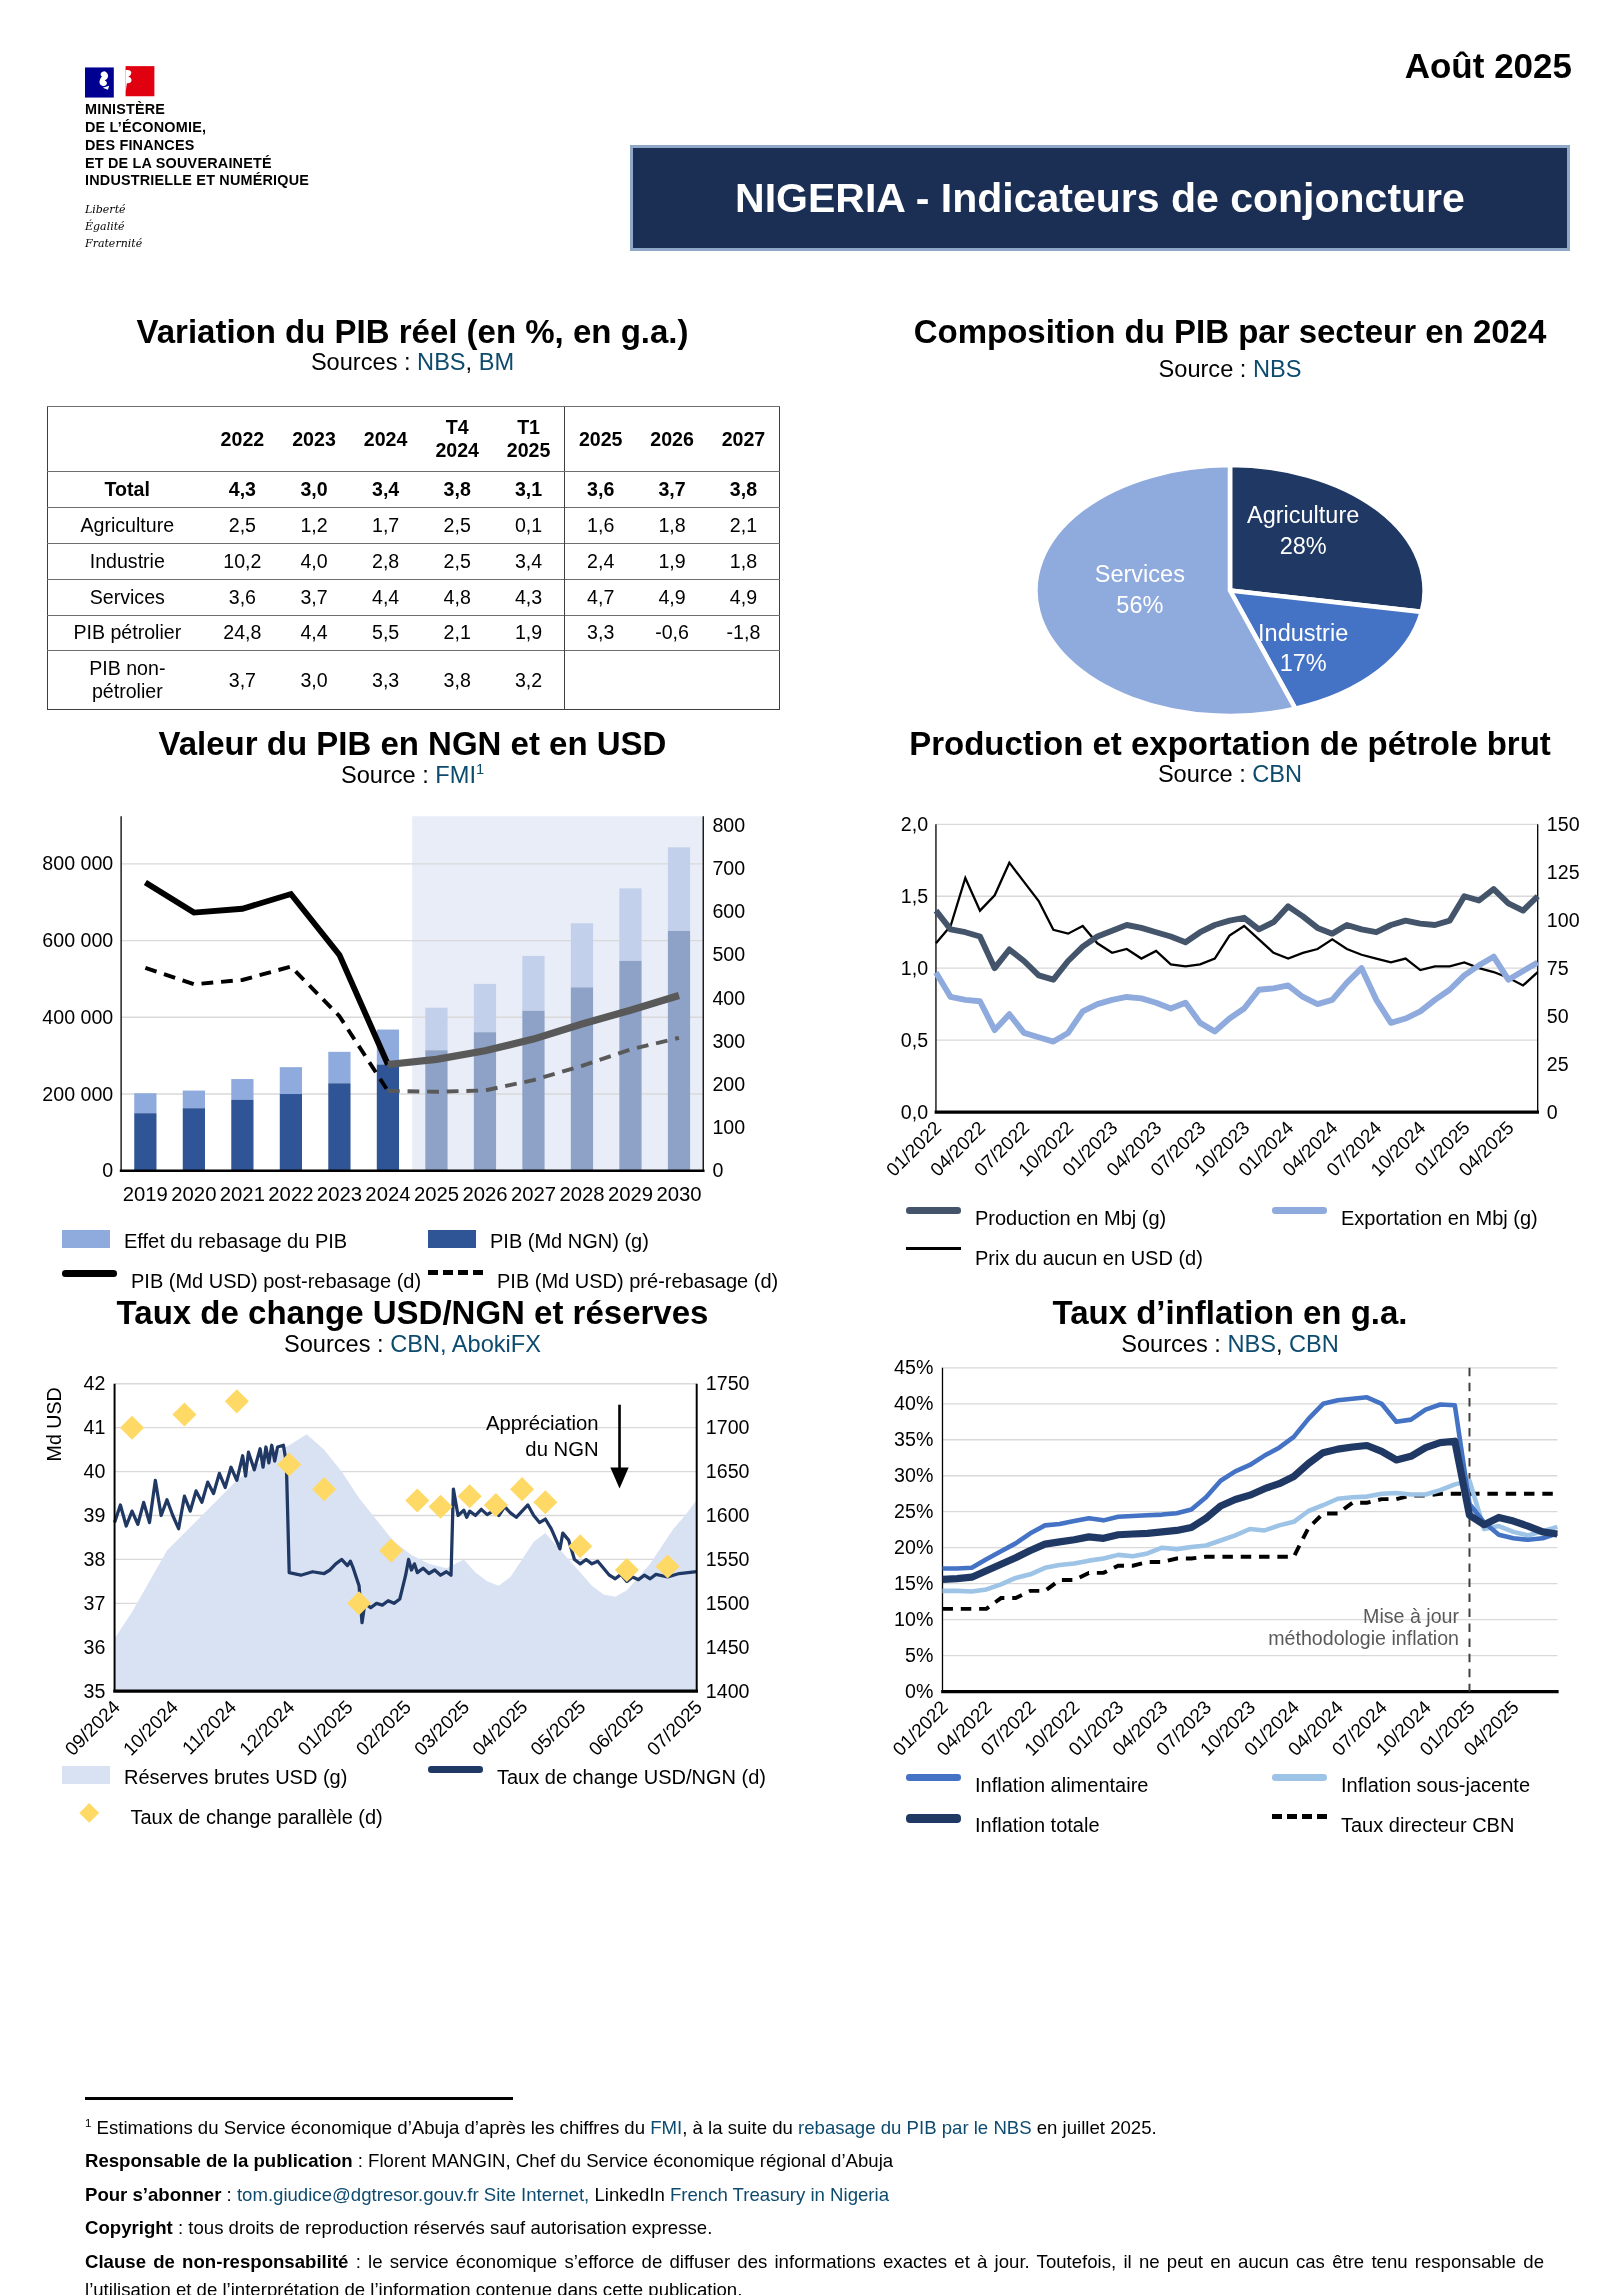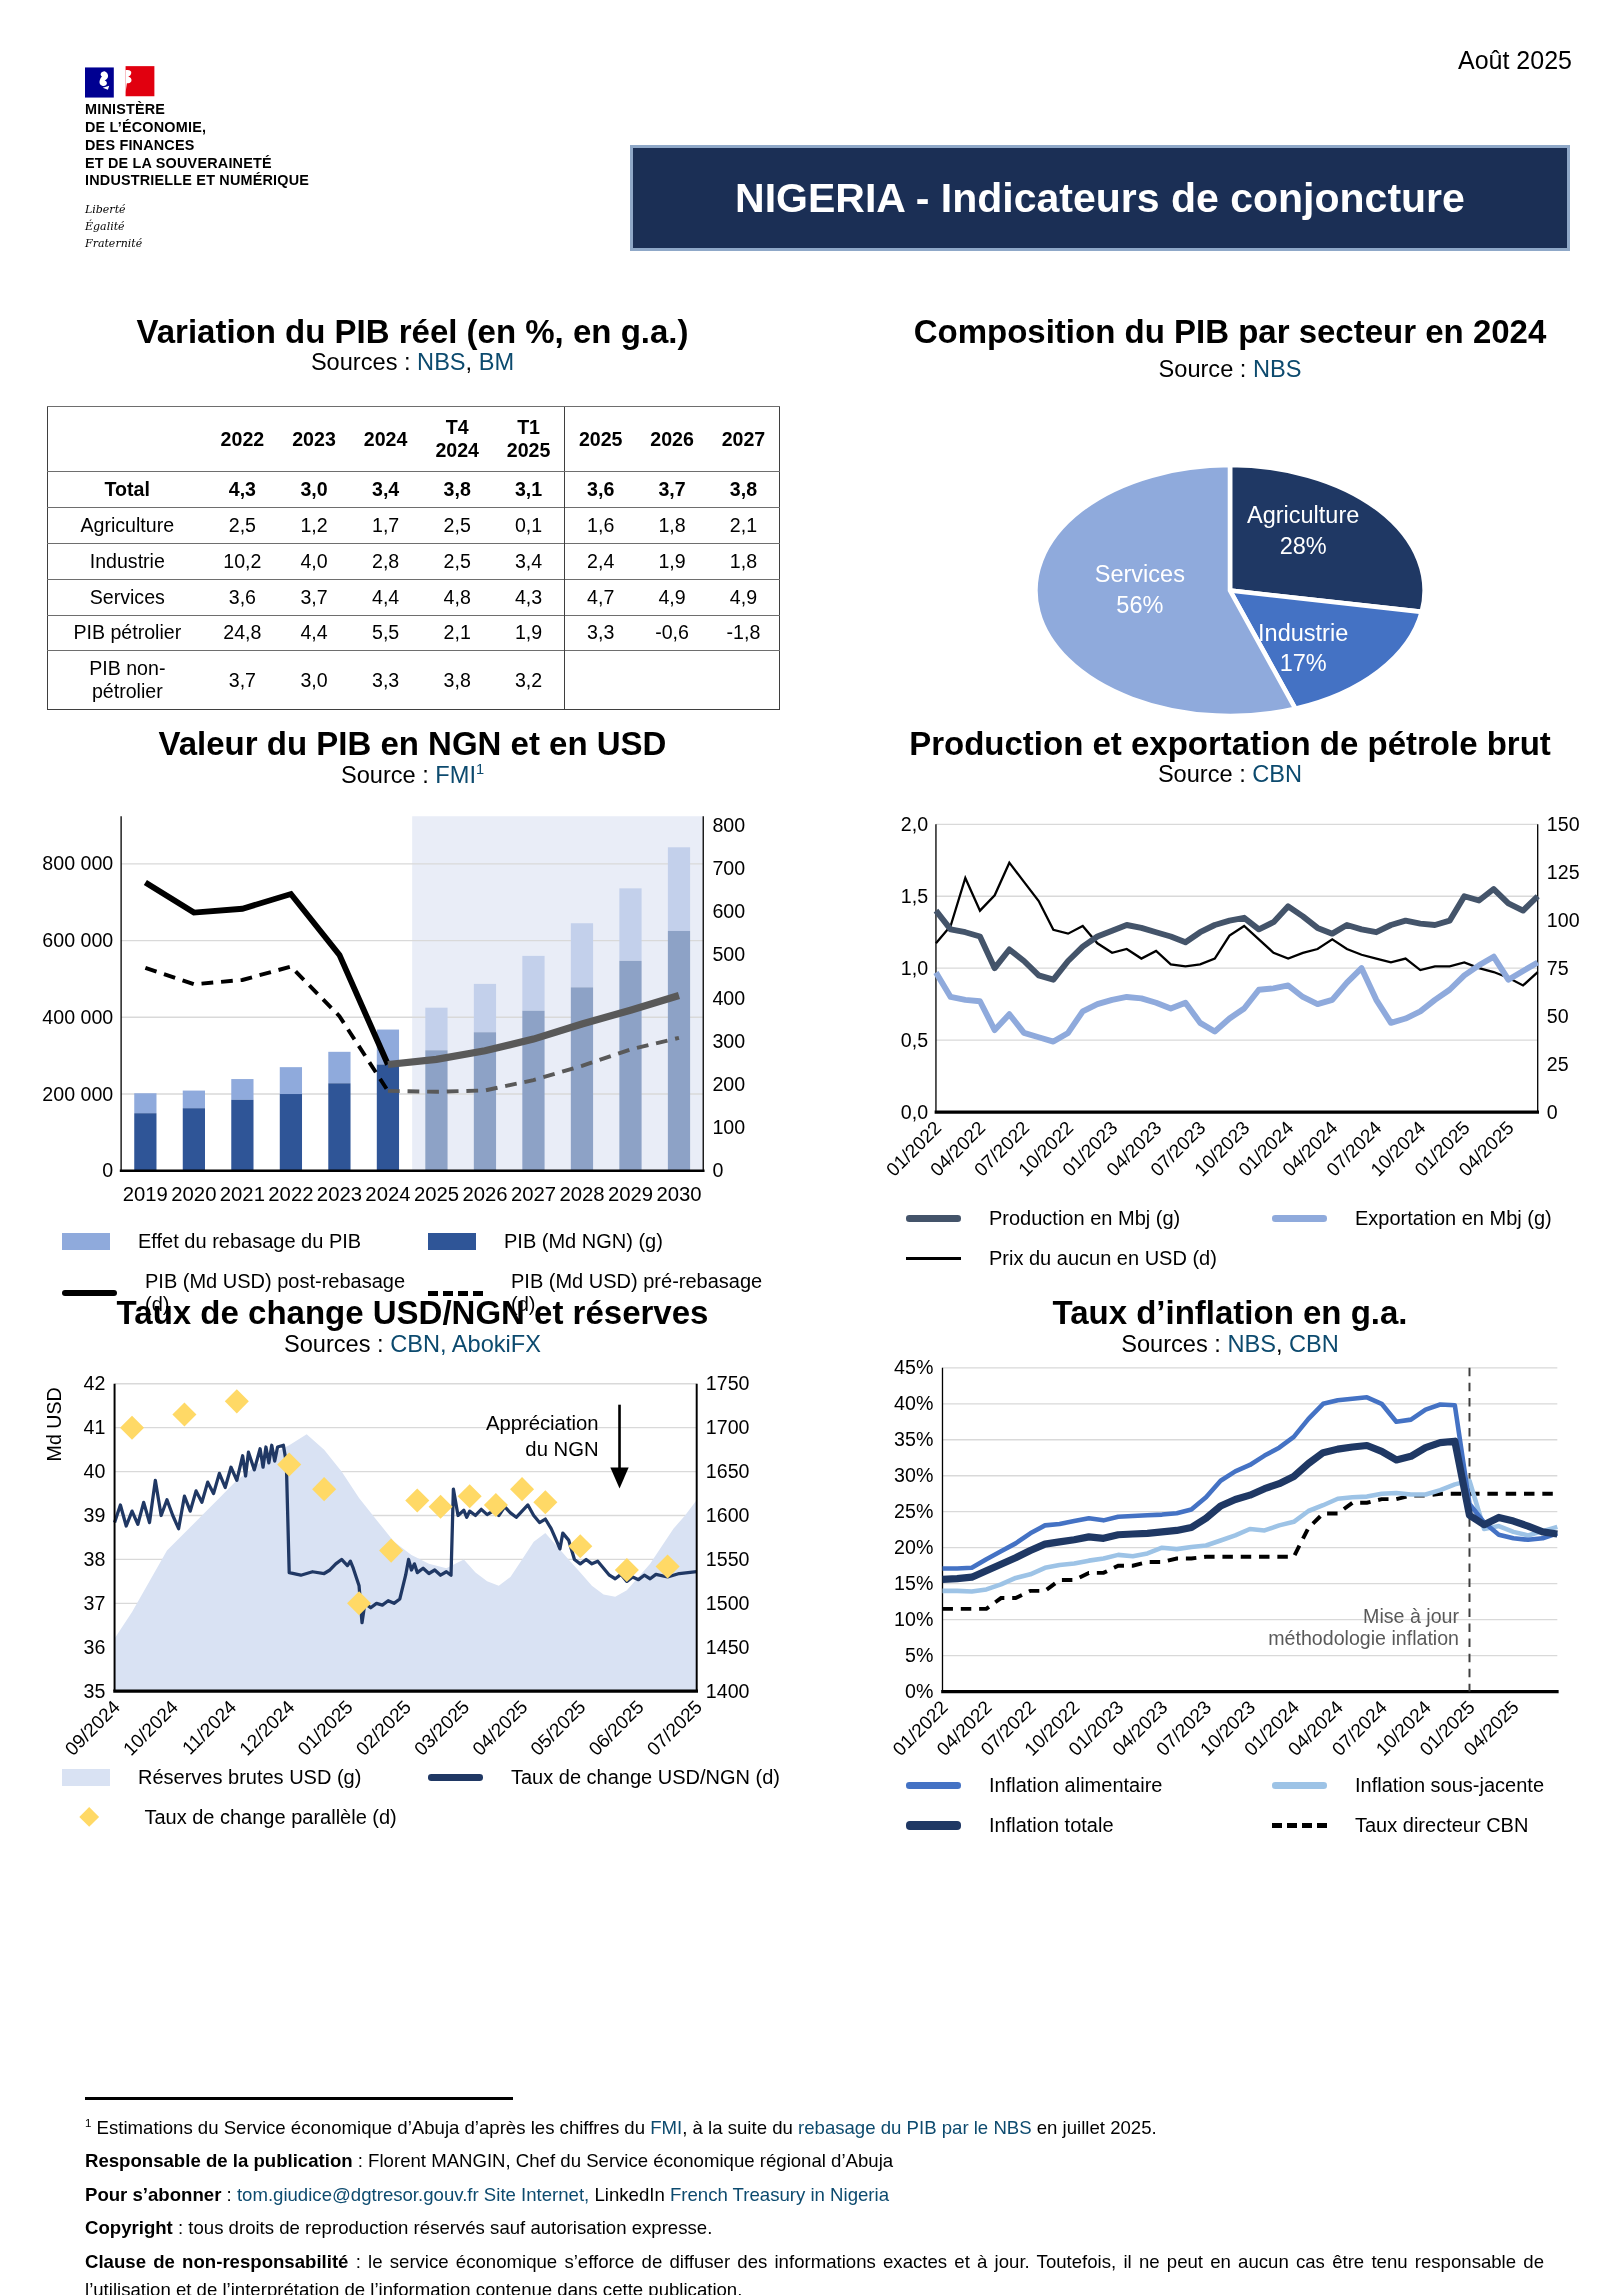--- a/index.html
+++ b/index.html
@@ -5,36 +5,36 @@
   html,body{margin:0;padding:0;background:#fff;}
   .page{position:relative;width:1623px;height:2295px;background:#fff;overflow:hidden;
         font-family:"Liberation Sans",sans-serif;color:#000;}
   .abs{position:absolute;}
   .b{font-weight:bold;}
   .lnk{color:#0c4a6e;}
   sup{font-size:62%;}
   
   .ministry{white-space:pre-line;font-weight:bold;font-size:14.4px;line-height:1.24;letter-spacing:0.2px;}
   .motto{white-space:pre-line;font-family:"DejaVu Serif",serif;font-style:italic;font-size:11px;line-height:1.55;}
-  .date{font-size:25px;font-weight:normal;}
+  .date{font-size:35px;font-weight:bold;}
   .banner{background:#1B2F55;border:3.3px solid #8FA8C8;color:#fff;display:flex;align-items:center;justify-content:center;
           font-size:41px;font-weight:bold;}
   
   .ctitle{font-size:33px;font-weight:bold;text-align:center;}
   .csource{font-size:23.6px;text-align:center;}
   
   table.gdp{border-collapse:collapse;border:1.3px solid #3f3f3f;width:733px;table-layout:fixed;}
   table.gdp th,table.gdp td{border-top:1.3px solid #6e6e6e;text-align:center;font-size:19.6px;padding:5.9px 1.3px;vertical-align:middle;}
   table.gdp thead th{font-weight:bold;white-space:pre-line;border-bottom:1.3px solid #6e6e6e;padding:9.2px 1.3px;}
   table.gdp .lblcol{width:156px;white-space:pre-line;}
   table.gdp .sep{border-left:1.3px solid #3f3f3f;}
   table.gdp tr.boldrow td{font-weight:bold;}
   
   .legend{display:grid;grid-template-columns:366px 1fr;row-gap:17px;font-size:20px;align-items:center;}
-  .leg-item{display:flex;align-items:center;gap:28px;}
+  .leg-item{display:flex;align-items:flex-start;gap:14px;}
   .sw{flex:0 0 auto;}
   .footer{font-size:18.6px;line-height:1.52;}
   .footer p{margin:0 0 5.2px 0;}
   .rule{background:#000;height:2.6px;}
 </style>
 </head>
 <body>
 
 <div class="page">
 

